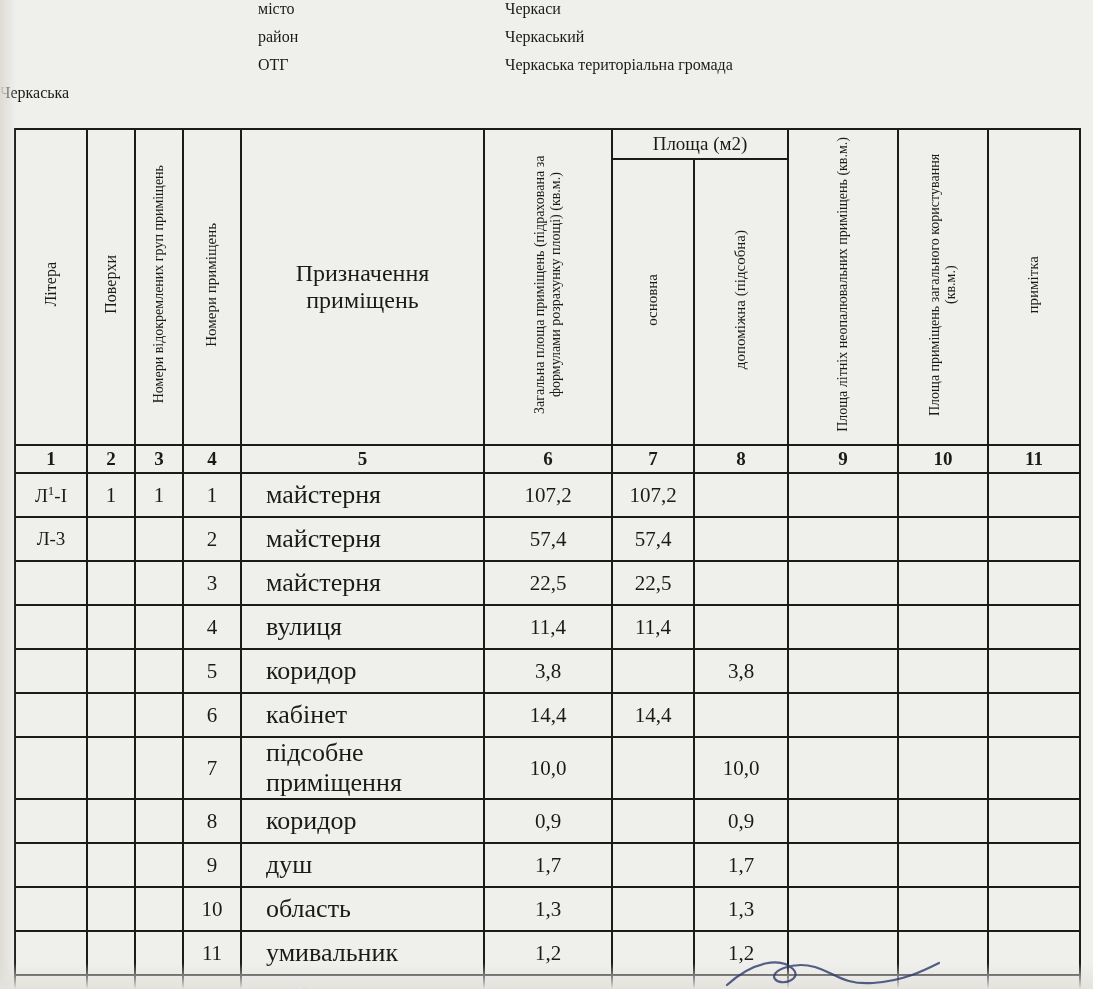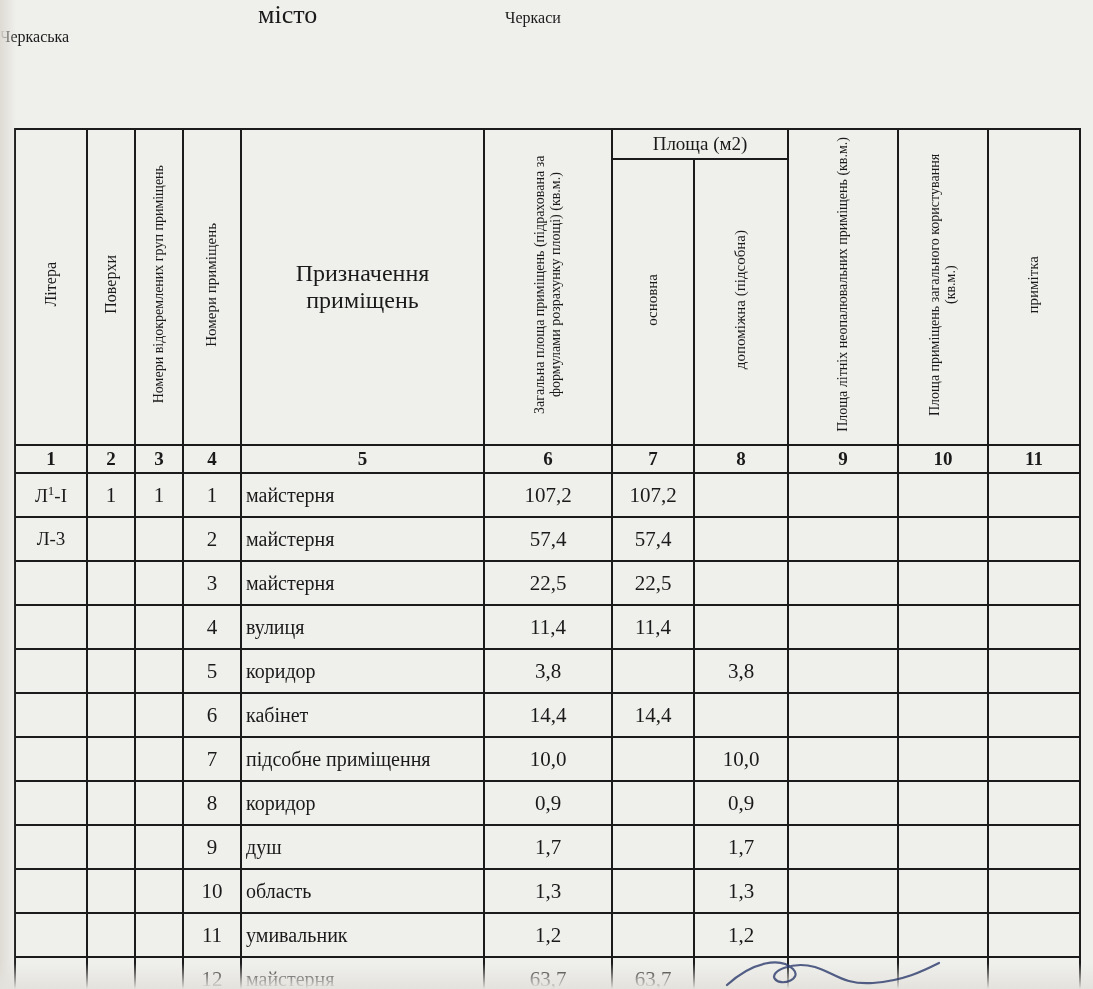--- a/index.html
+++ b/index.html
@@ -25,21 +25,21 @@
   }
   .hdr-row {
     display: flex;
     align-items: baseline;
     height: 28px;
   }
   .hdr-label {
     width: 505px;
     padding-left: 258px;
     box-sizing: border-box;
-    font-size: 26px;
+    font-size: 16px;
   }
   .hdr-value {
     font-size: 16px;
   }
   .hdr-cut {
     position: absolute;
     left: 505px;
     top: -4px;
     font-size: 21px;
     color: #2d2d2d;
@@ -94,22 +94,22 @@
     height: 26px;
     font-weight: bold;
     font-size: 15px;
   }
   .body-row td {
     height: 42px;
     font-size: 21px;
   }
   .body-row td.purpose {
     text-align: left;
-    padding-left: 4px;
-    font-size: 20px;
+    padding-left: 24px;
+    font-size: 26px;
   }
   .body-row td.num {
     font-size: 21px;
   }
   .lit-sup {
     font-size: 13px;
     vertical-align: super;
   }
 
   
@@ -138,20 +138,28 @@
 </style>
 </head>
 <body>
 
 <div class="header-block">
   <div class="hdr-cut">вулиця</div>
 
   <div class="hdr-row">
     <span class="hdr-label">місто</span>
     <span class="hdr-value">Черкаси</span>
+  </div>
+  <div class="hdr-row">
+    <span class="hdr-label">район</span>
+    <span class="hdr-value">Черкаський</span>
+  </div>
+  <div class="hdr-row">
+    <span class="hdr-label">ОТГ</span>
+    <span class="hdr-value">Черкаська територіальна громада</span>
   </div>
   <div class="hdr-row">
     <span class="hdr-value">Черкаська</span>
   </div>
 </div>
 
 <div class="table-wrap">
   <table class="reg">
     <colgroup>
       <col style="width:72px">

